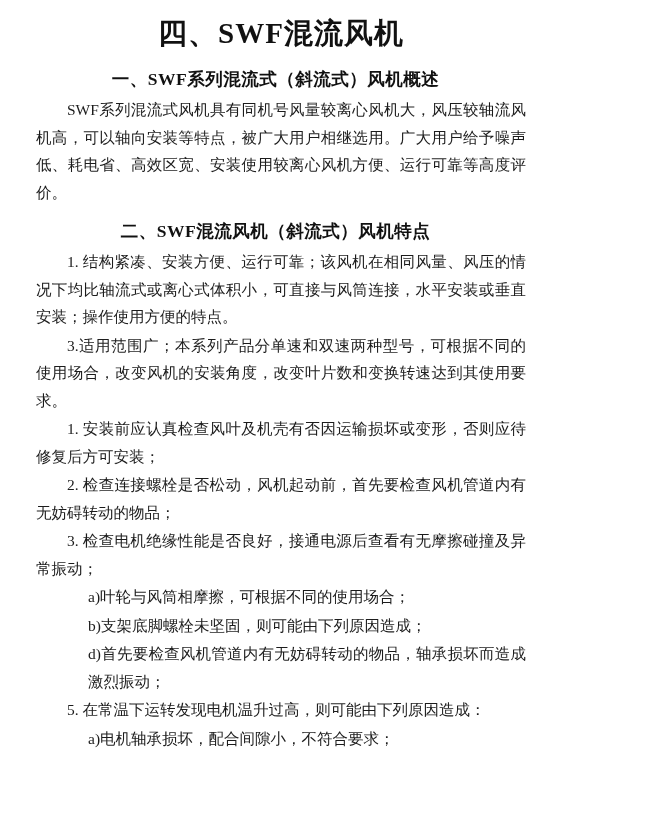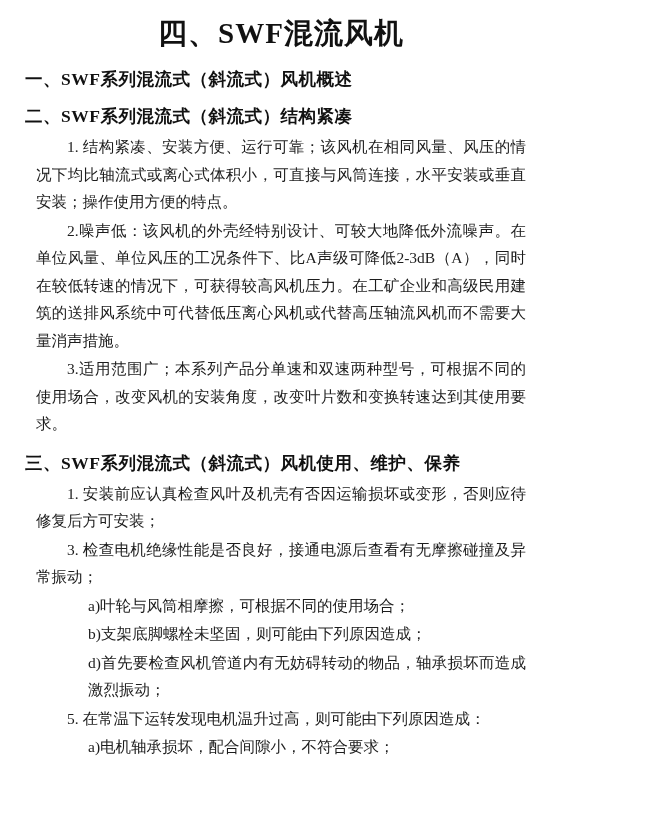--- a/index.html
+++ b/index.html
@@ -26,20 +26,21 @@
     margin: 4px 0 12px 0;
     letter-spacing: 1px;
     color: #111111;
   }
   .sec-heading {
     font-size: 17.5px;
     font-weight: bold;
     margin: 13px 0 5px -11px; 
     letter-spacing: 0.5px;
     color: #111111;
+    text-align: center;
   }
   .para {
     font-size: 15.5px;
     line-height: 27.5px;
     margin: 1px 0;
     text-align: justify;
     text-justify: inter-ideograph;
   }
   .indent {
     text-indent: 2em;
@@ -51,32 +52,32 @@
 </style>
 </head>
 <body>
 
 <div class="page">
 
   <h1 class="doc-title">四、SWF混流风机</h1>
 
   <section>
     <h2 class="sec-heading">一、SWF系列混流式（斜流式）风机概述</h2>
+    <p class="para indent">SWF系列混流式风机具有同机号风量较离心风机大，风压较轴流风机高，可以轴向安装等特点，被广大用户相继选用。广大用户给予噪声低、耗电省、高效区宽、安装使用较离心风机方便、运行可靠等高度评价。</p>
   </section>
 
   <section>
-    <h2 class="sec-heading">二、SWF系列混流式（斜流式）结构紧凑</h2>
+    <h2 class="sec-heading">二、SWF混流风机（斜流式）风机特点</h2>
     <p class="para indent">1. 结构紧凑、安装方便、运行可靠；该风机在相同风量、风压的情况下均比轴流式或离心式体积小，可直接与风筒连接，水平安装或垂直安装；操作使用方便的特点。</p>
-    <p class="para indent">2.噪声低：该风机的外壳经特别设计、可较大地降低外流噪声。在单位风量、单位风压的工况条件下、比A声级可降低2-3dB（A），同时在较低转速的情况下，可获得较高风机压力。在工矿企业和高级民用建筑的送排风系统中可代替低压离心风机或代替高压轴流风机而不需要大量消声措施。</p>
     <p class="para indent">3.适用范围广；本系列产品分单速和双速两种型号，可根据不同的使用场合，改变风机的安装角度，改变叶片数和变换转速达到其使用要求。</p>
   </section>
 
   <section>
-    <h2 class="sec-heading">三、SWF系列混流式（斜流式）风机使用、维护、保养</h2>
     <p class="para indent">1. 安装前应认真检查风叶及机壳有否因运输损坏或变形，否则应待修复后方可安装；</p>
+    <p class="para indent">2. 检查连接螺栓是否松动，风机起动前，首先要检查风机管道内有无妨碍转动的物品；</p>
     <p class="para indent">3. 检查电机绝缘性能是否良好，接通电源后查看有无摩擦碰撞及异常振动；</p>
     <p class="para sub">a)叶轮与风筒相摩擦，可根据不同的使用场合；</p>
     <p class="para sub">b)支架底脚螺栓未坚固，则可能由下列原因造成；</p>
     <p class="para sub">d)首先要检查风机管道内有无妨碍转动的物品，轴承损坏而造成激烈振动；</p>
     <p class="para indent">5. 在常温下运转发现电机温升过高，则可能由下列原因造成：</p>
     <p class="para sub">a)电机轴承损坏，配合间隙小，不符合要求；</p>
 
   </section>
 
 </div>

